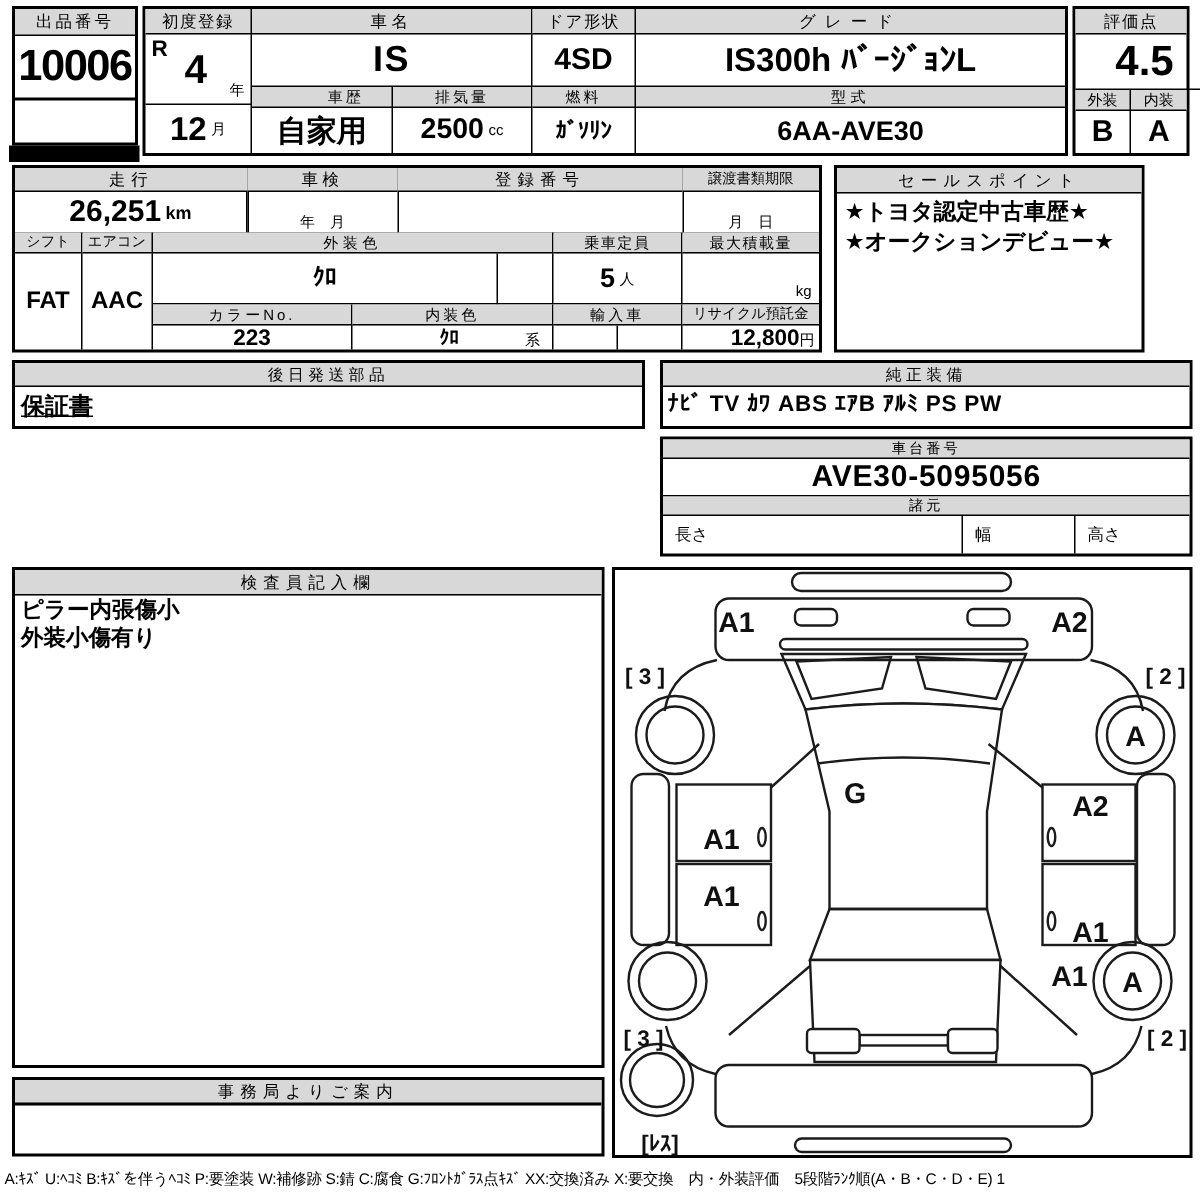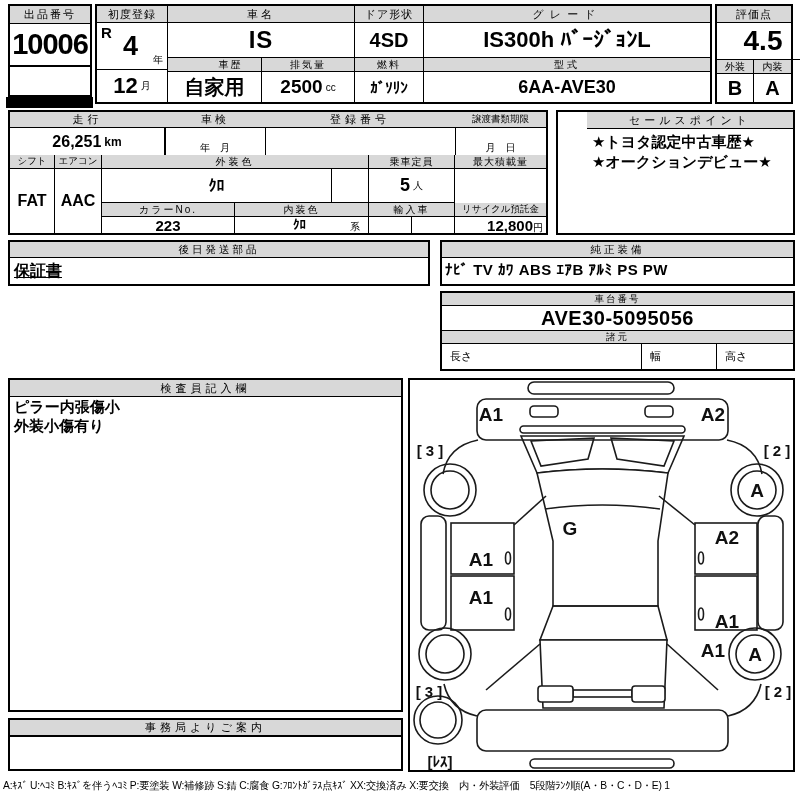--- a/index.html
+++ b/index.html
@@ -73,21 +73,21 @@
     <div class="abs hdr bdr" style="left:0;top:54px;width:37px;height:14px;font-size:10px;letter-spacing:0;">外装</div>
     <div class="abs hdr" style="left:37px;top:54px;width:37px;height:14px;font-size:10px;letter-spacing:0;">内装</div>
     <div class="abs bdr cell bold" style="left:0;top:68px;width:37px;height:28px;font-size:20px;">B</div>
     <div class="abs cell bold" style="left:37px;top:68px;width:37px;height:28px;font-size:20px;">A</div>
   </div>
 
   <div class="box" style="left:8px;top:110px;width:540px;height:125px;">
 
     <div class="abs hdr" style="left:0;top:0;width:155px;height:16px;letter-spacing:4px;">走行</div>
     <div class="abs bdr cell" style="left:0;top:16px;width:155px;height:27px;border-right-width:1.5px;">
-      <span class="bold" style="font-size:16px;">26,251</span>
+      <span class="bold" style="font-size:20px;">26,251</span>
       <span class="bold" style="font-size:12px;margin-left:3px;">km</span>
     </div>
     <div class="abs bdr" style="left:155px;top:0;width:0;height:43px;"></div>
     <div class="abs hdr" style="left:155px;top:0;width:100px;height:16px;letter-spacing:3px;">車検</div>
     <div class="abs cell" style="left:155px;top:28px;width:100px;height:15px;font-size:10px;">年　月</div>
     <div class="abs bdr" style="left:255px;top:0;width:0;height:43px;"></div>
     <div class="abs hdr" style="left:255px;top:0;width:190px;height:16px;letter-spacing:4px;">登録番号</div>
     <div class="abs" style="left:255px;top:16px;width:190px;height:27px;"></div>
     <div class="abs bdr" style="left:445px;top:0;width:0;height:43px;"></div>
     <div class="abs hdr" style="left:445px;top:0;width:91px;height:16px;font-size:9.5px;letter-spacing:0;">譲渡書類期限</div>
@@ -101,38 +101,41 @@
 
     <div class="abs hdr bdr" style="left:92px;top:43px;width:267px;height:14px;font-size:10px;">外装色</div>
     <div class="abs hdr bdr" style="left:359px;top:43px;width:86px;height:14px;font-size:10px;letter-spacing:1px;">乗車定員</div>
     <div class="abs hdr" style="left:445px;top:43px;width:91px;height:14px;font-size:10px;letter-spacing:1px;">最大積載量</div>
     <div class="abs bdr bdb cell bold" style="left:92px;top:57px;width:230px;height:34px;font-size:16px;">ｸﾛ</div>
     <div class="abs bdr bdb" style="left:322px;top:57px;width:37px;height:34px;"></div>
     <div class="abs bdr bdb cell" style="left:359px;top:57px;width:86px;height:34px;">
       <span class="bold" style="font-size:18px;">5</span>
       <span class="unit">人</span>
     </div>
+    <div class="abs bdb" style="left:445px;top:57px;width:91px;height:34px;">
+      <span class="abs" style="right:5px;bottom:2px;font-size:10px;">kg</span>
+    </div>
 
     <div class="abs hdr bdr" style="left:92px;top:91px;width:133px;height:14px;font-size:10px;letter-spacing:2px;">カラーNo.</div>
     <div class="abs hdr bdr" style="left:225px;top:91px;width:134px;height:14px;font-size:10px;letter-spacing:2px;">内装色</div>
     <div class="abs hdr bdr" style="left:359px;top:91px;width:86px;height:14px;font-size:10px;letter-spacing:2px;">輸入車</div>
     <div class="abs hdr" style="left:445px;top:91px;width:91px;height:14px;font-size:9.5px;letter-spacing:0;">リサイクル預託金</div>
     <div class="abs bdr cell bold" style="left:92px;top:105px;width:133px;height:16px;font-size:15px;">223</div>
     <div class="abs bdr" style="left:225px;top:105px;width:134px;height:16px;">
       <span class="abs bold" style="left:58px;top:0;font-size:13px;">ｸﾛ</span>
       <span class="abs" style="right:8px;top:3px;font-size:10px;">系</span>
     </div>
     <div class="abs bdr" style="left:359px;top:105px;width:43px;height:16px;"></div>
     <div class="abs bdr" style="left:402px;top:105px;width:43px;height:16px;"></div>
     <div class="abs" style="left:445px;top:105px;width:88px;height:16px;text-align:right;">
       <span class="bold" style="font-size:15px;">12,800</span><span style="font-size:10px;">円</span>
     </div>
   </div>
 
-  <div class="box" style="left:556px;top:110px;width:239px;height:125px;padding-left:29px;">
+  <div class="box" style="left:556px;top:110px;width:207px;height:125px;">
     <div class="hdr" style="height:16px;letter-spacing:4px;">セールスポイント</div>
     <div class="lines">
       <div>★トヨタ認定中古車歴★</div>
       <div>★オークションデビュー★</div>
     </div>
   </div>
 
   <div class="box" style="left:8px;top:240px;width:422px;height:46px;">
     <div class="hdr" style="height:15px;font-size:10.5px;letter-spacing:3px;text-align:right;">後日発送部品</div>
     <div class="bold" style="font-size:16px;padding:3px 4px;text-decoration:underline;">保証書</div>

